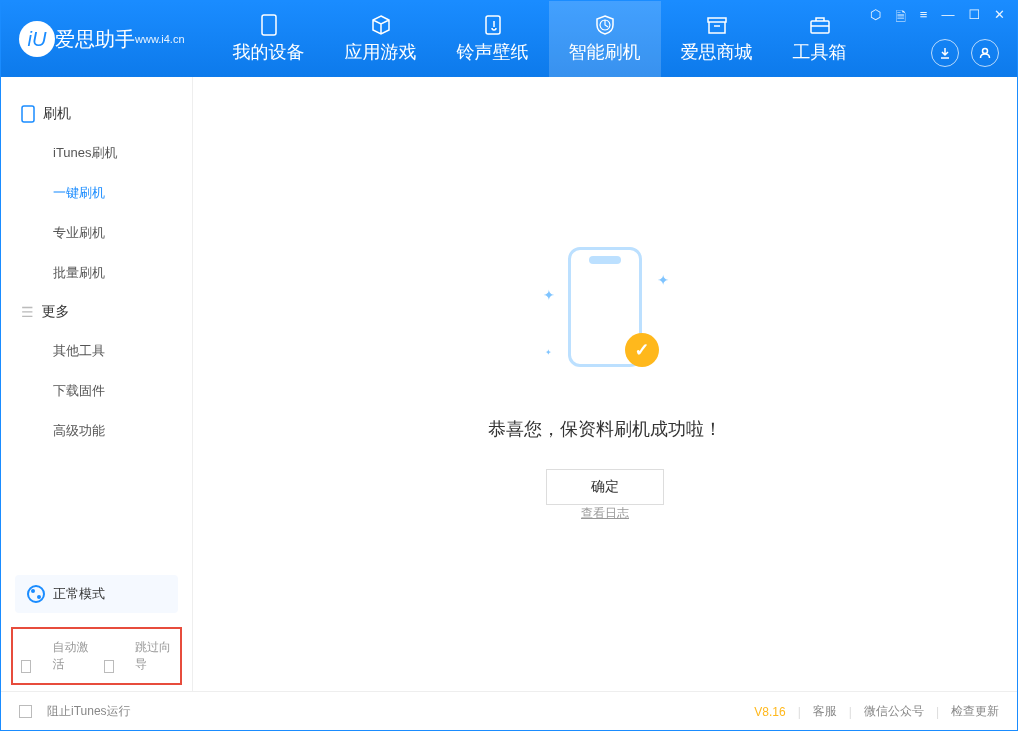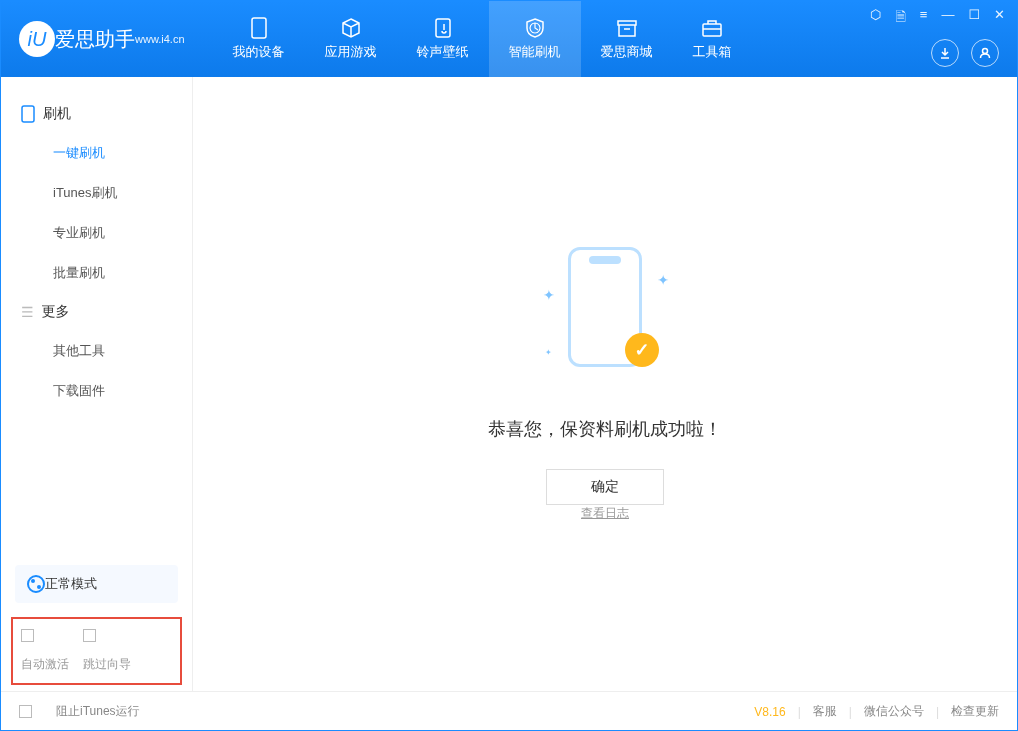--- a/index.html
+++ b/index.html
@@ -4,62 +4,62 @@
 <style>
 * { margin: 0; padding: 0; box-sizing: border-box; font-family: "Microsoft YaHei", sans-serif; }
 body { background: #fff; width: 1018px; height: 731px; overflow: hidden; border: 1px solid #1a8cff; }
 .header { background: linear-gradient(to bottom, #1a8cff, #0d7aeb); height: 76px; display: flex; align-items: center; color: #fff; position: relative; }
 .logo { display: flex; align-items: center; padding: 0 18px; }
 .logo-icon { width: 36px; height: 36px; background: #fff; border-radius: 50%; display: flex; align-items: center; justify-content: center; font-size: 20px; font-weight: normal; color: #1a8cff; font-style: italic; }
 .logo-text { display: flex; flex-direction: row; align-items: center; }
 .logo-title { font-size: 20px; font-weight: 500; line-height: 1.1; }
 .logo-url { font-size: 11px; opacity: 0.9; line-height: 1.1; }
 .tabs { display: flex; height: 76px; margin-left: 10px; }
-.tab { padding: 0 20px; display: flex; flex-direction: column; align-items: center; justify-content: center; cursor: pointer; font-size: 13px; gap: 4px; }
+.tab { padding: 0 20px; display: flex; flex-direction: column; align-items: center; justify-content: center; cursor: pointer; font-size: 18px; gap: 4px; }
 .tab.active { background: rgba(255,255,255,0.18); }
 .tab-icon { width: 22px; height: 22px; display: flex; align-items: center; justify-content: center; }
 .window-controls { position: absolute; top: 6px; right: 12px; display: flex; gap: 14px; font-size: 13px; opacity: 0.9; }
 .window-controls span { cursor: pointer; }
 .header-right { position: absolute; right: 18px; bottom: 10px; display: flex; gap: 12px; }
 .header-right-icon { width: 28px; height: 28px; border: 1.5px solid rgba(255,255,255,0.7); border-radius: 50%; display: flex; align-items: center; justify-content: center; cursor: pointer; }
 .body { display: flex; height: 614px; }
 .sidebar { width: 192px; border-right: 1px solid #eee; padding-top: 18px; display: flex; flex-direction: column; }
 .side-section-title { display: flex; align-items: center; gap: 8px; padding: 10px 20px; font-size: 14px; color: #333; }
 .side-item { padding: 11px 20px 11px 52px; font-size: 13px; color: #555; cursor: pointer; }
 .side-item.active { color: #1a8cff; }
 .side-spacer { flex: 1; }
-.device-card { margin: 8px 14px; background: #f5f9ff; border-radius: 4px; padding: 10px 12px; font-size: 13px; color: #333; display: flex; align-items: flex-end; }
+.device-card { margin: 8px 14px; background: #f5f9ff; border-radius: 4px; padding: 10px 12px; font-size: 13px; color: #333; display: flex; align-items: flex-end; gap: 8px; }
 .mode-icon { width: 18px; height: 18px; border: 2px solid #1a8cff; border-radius: 50%; position: relative; }
 .mode-icon::before, .mode-icon::after { content: ''; position: absolute; width: 4px; height: 4px; background: #1a8cff; border-radius: 50%; }
 .mode-icon::before { top: 2px; left: 2px; }
 .mode-icon::after { bottom: 2px; right: 2px; }
 .device-info { margin: 0 14px 10px; background: #f5f9ff; border-radius: 4px; padding: 10px 12px; }
 .device-name-row { display: flex; align-items: center; gap: 6px; }
 .device-phone-icon { width: 14px; height: 18px; border: 1.5px solid #1a8cff; border-radius: 2px; }
 .device-name { font-size: 13px; font-weight: bold; color: #333; }
 .device-storage { display: inline-block; background: #d6ecff; color: #1a8cff; font-size: 11px; padding: 2px 10px; border-radius: 10px; margin-top: 6px; margin-left: 20px; }
 .device-type { font-size: 11px; color: #aaa; margin-top: 4px; margin-left: 20px; }
 .checkbox-row { border: 2px solid #e74c3c; margin: 6px 10px; padding: 10px 8px; display: flex; gap: 14px; font-size: 12px; color: #999; }
-.checkbox-item { display: flex; align-items: flex-start; gap: 14px; flex-direction: column; }
+.checkbox-item { display: flex; align-items: flex-end; gap: 21px; }
 .cb { width: 13px; height: 13px; border: 1px solid #bbb; }
 .main { flex: 1; display: flex; flex-direction: column; align-items: center; justify-content: center; }
 .phone-illus { width: 120px; height: 140px; position: relative; margin-bottom: 30px; }
 .phone-frame { width: 74px; height: 120px; border: 3px solid #bce0ff; border-radius: 12px; margin: 0 auto; position: relative; background: #fff; }
 .phone-frame::before { content: ''; position: absolute; top: 6px; left: 50%; transform: translateX(-50%); width: 32px; height: 8px; background: #bce0ff; border-radius: 4px; }
 .check-badge { position: absolute; right: 6px; bottom: 20px; width: 34px; height: 34px; background: #ffb81c; border-radius: 50%; display: flex; align-items: center; justify-content: center; color: #fff; font-size: 18px; font-weight: bold; }
 .sparkle { position: absolute; color: #7fc4ff; font-size: 14px; }
 .sp1 { top: 0; left: 50%; transform: translateX(-50%); }
 .sp2 { top: 40px; left: -2px; }
 .sp3 { bottom: 30px; left: 0; font-size: 8px; }
 .sp4 { top: 25px; right: -4px; }
 .success-msg { font-size: 18px; color: #333; margin-bottom: 28px; }
 .ok-btn { border: 1px solid #ddd; background: #fff; padding: 8px 44px; font-size: 14px; color: #333; cursor: pointer; }
 .view-log { font-size: 12px; color: #999; text-decoration: underline; cursor: pointer; }
 .footer { height: 40px; border-top: 1px solid #eee; display: flex; align-items: center; padding: 0 18px; font-size: 12px; color: #888; }
-.footer-left { display: flex; align-items: center; gap: 24px; }
+.footer-left { display: flex; align-items: center; gap: 15px; }
 .footer-right { margin-left: auto; display: flex; align-items: center; gap: 12px; }
 .footer-divider { color: #ddd; }
 .version { color: #ffb81c; }
 </style>
 </head>
 <body>
 
 <div class="header">
   <div class="logo">
     <div class="logo-icon">iU</div>
@@ -145,30 +145,31 @@
 </div>
 
 <div class="body">
   <div class="sidebar">
     <div class="side-section-title">
       <svg width="14" height="18" viewBox="0 0 14 18">
           <rect x="1" y="1" width="12" height="16" rx="2" fill="none" stroke="#1a8cff" stroke-width="1.5"></rect>
         </svg>
       <span>刷机</span>
     </div>
+    <div class="side-item">iTunes刷机</div>
     <div class="side-item active">一键刷机</div>
-    <div class="side-item">iTunes刷机</div>
     <div class="side-item">专业刷机</div>
     <div class="side-item">批量刷机</div>
     <div class="side-section-title">
       <span style="color:#bbb;font-size:14px">☰</span>
       <span>更多</span>
     </div>
     <div class="side-item">其他工具</div>
     <div class="side-item">下载固件</div>
+    <div class="side-item">高级功能</div>
     <div class="side-spacer"></div>
     <div class="device-card">
       <div class="mode-icon"></div>
       <span>正常模式</span>
     </div>
     <div class="checkbox-row">
       <div class="checkbox-item">
         <div class="cb"></div>
         <span>自动激活</span>
       </div>

